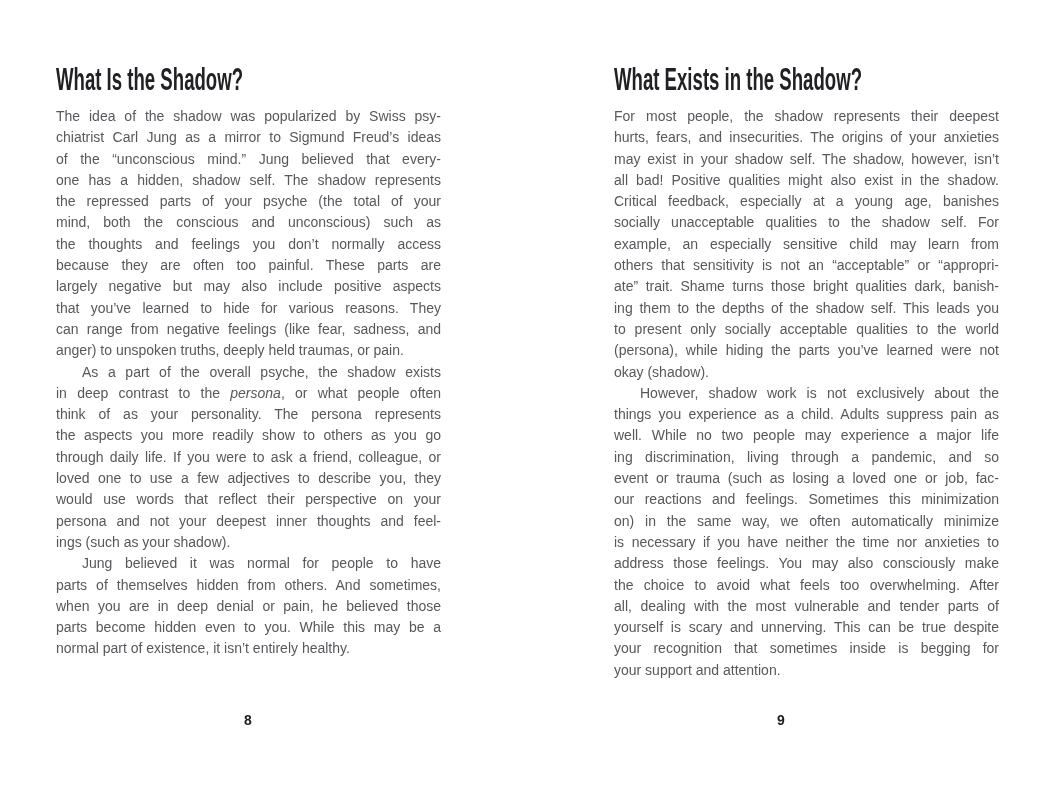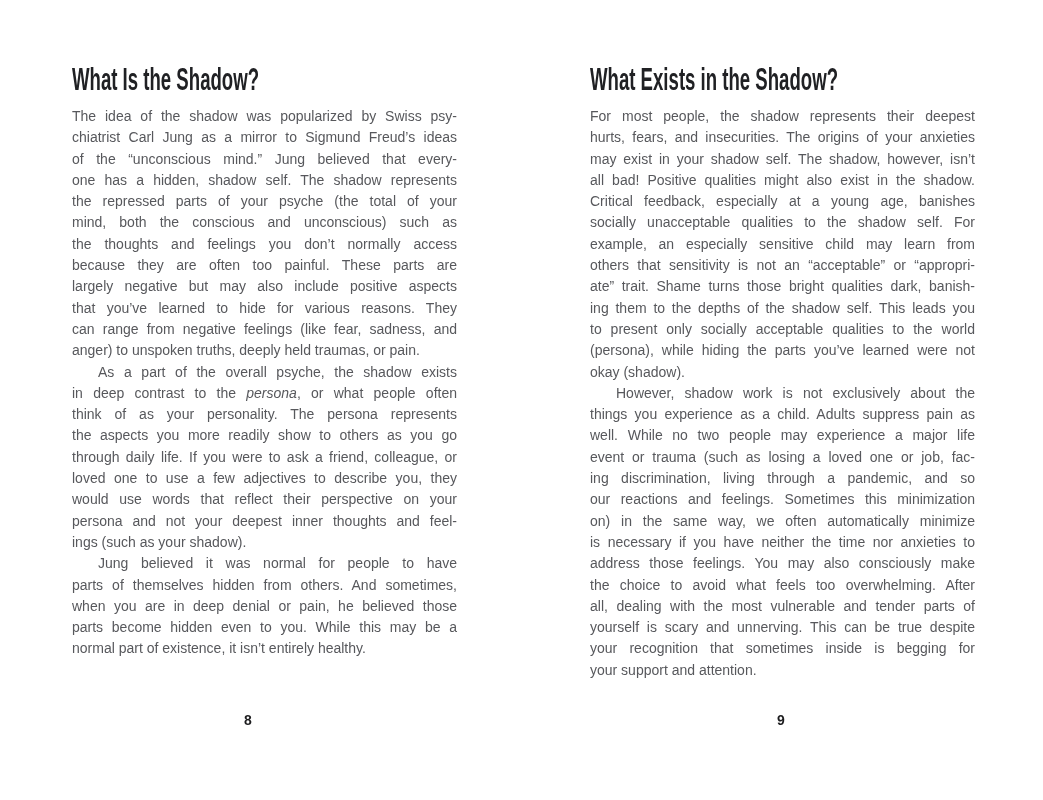--- a/index.html
+++ b/index.html
@@ -13,22 +13,22 @@
     height: 800px;
     background: #ffffff;
     overflow: hidden;
     font-family: "Liberation Sans", sans-serif;
   }
   .page {
     position: absolute;
     top: 64px;
     width: 385px;
   }
-  .page.left  { left: 72px; }
-  .page.right { left: 590px; }
+  .page.left  { left: 56px; }
+  .page.right { left: 614px; }
 
   h1.page-title {
     margin: 0 0 11px 0;
     font-size: 31px;
     line-height: 31px;
     font-weight: 700;
     color: #202124;
     letter-spacing: 0;
     white-space: nowrap;
   }
@@ -125,22 +125,22 @@
           <div class="line">ate” trait. Shame turns those bright qualities dark, banish-</div>
           <div class="line">ing them to the depths of the shadow self. This leads you</div>
           <div class="line">to present only socially acceptable qualities to the world</div>
           <div class="line">(persona), while hiding the parts you’ve learned were not</div>
           <div class="line last">okay (shadow).</div>
         </div>
         <div class="paragraph">
           <div class="line">However, shadow work is not exclusively about the</div>
           <div class="line">things you experience as a child. Adults suppress pain as</div>
           <div class="line">well. While no two people may experience a major life</div>
+          <div class="line">ing discrimination, living through a pandemic, and so</div>
           <div class="line">event or trauma (such as losing a loved one or job, fac-</div>
-          <div class="line">ing discrimination, living through a pandemic, and so</div>
           <div class="line">our reactions and feelings. Sometimes this minimization</div>
           <div class="line">on) in the same way, we often automatically minimize</div>
           <div class="line">is necessary if you have neither the time nor anxieties to</div>
           <div class="line">address those feelings. You may also consciously make</div>
           <div class="line">the choice to avoid what feels too overwhelming. After</div>
           <div class="line">all, dealing with the most vulnerable and tender parts of</div>
           <div class="line">yourself is scary and unnerving. This can be true despite</div>
           <div class="line">your recognition that sometimes inside is begging for</div>
           <div class="line last">your support and attention.</div>
         </div>

